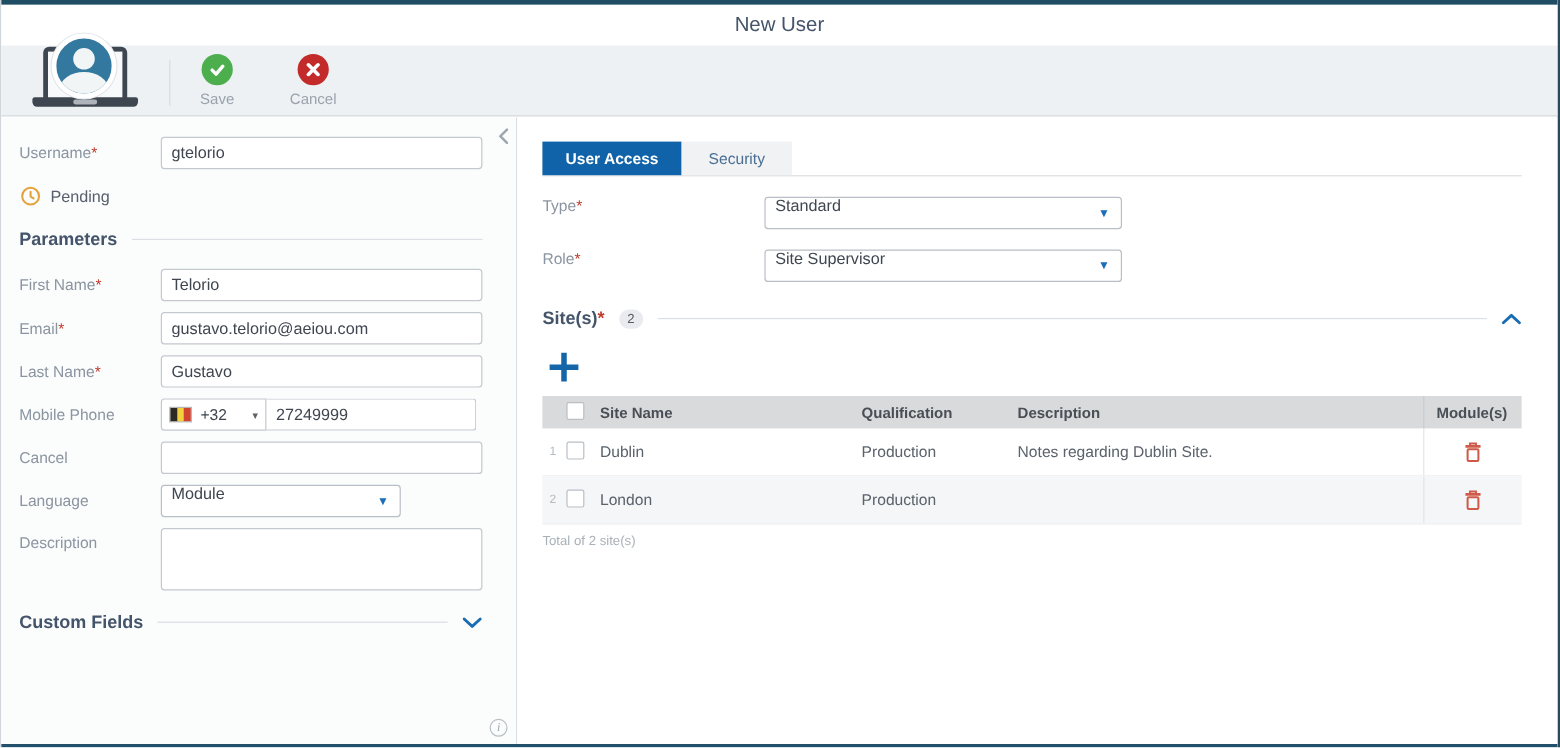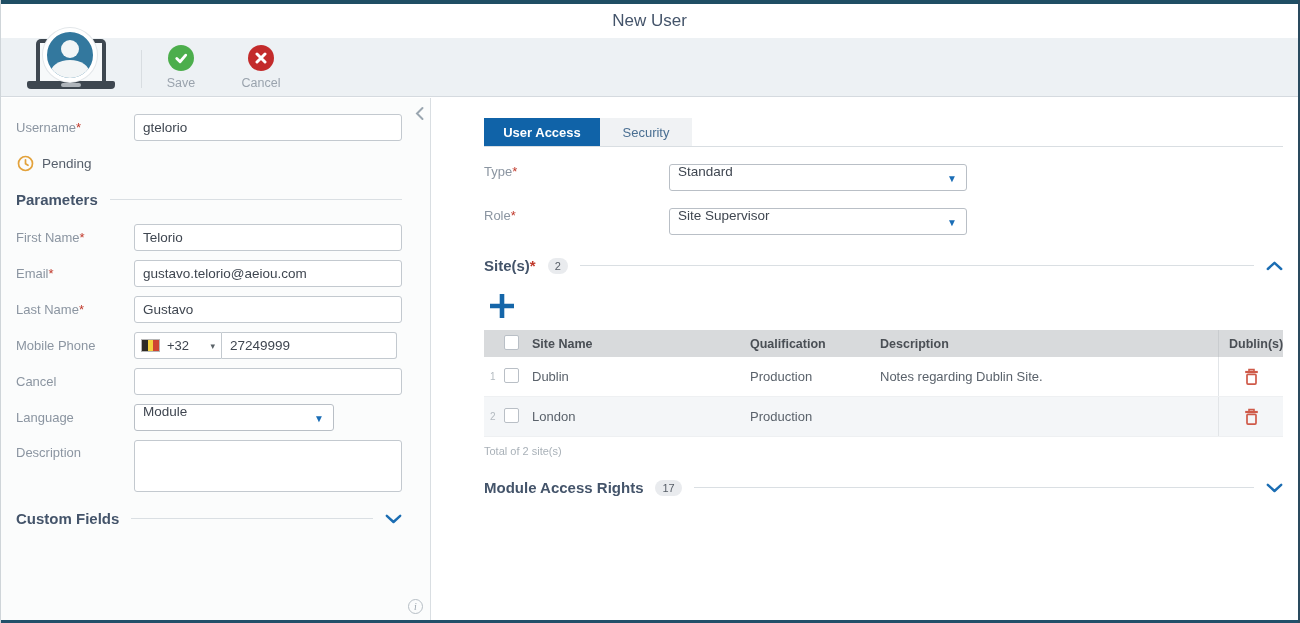--- a/index.html
+++ b/index.html
@@ -27,21 +27,21 @@
   .appicon { position:absolute; left:26px; top:-10px; width:92px; height:64px; }
   .laptop-screen { position:absolute; left:9px; top:11px; width:70px; height:44px; background:#3e4750; border-radius:5px 5px 0 0; }
   .laptop-screen .inner { position:absolute; left:4px; top:4px; right:4px; bottom:0; background:#f7f9fa; }
   .laptop-base { position:absolute; left:0; top:53px; width:88px; height:8px; background:#3e4750; border-radius:2px 2px 4px 4px; }
   .laptop-base .notch { position:absolute; left:34px; top:2px; width:20px; height:4px; background:#aeb4ba; border-radius:2px; }
   .avatar { position:absolute; left:16px; top:0px; width:54px; height:54px; border-radius:50%; background:#33789e; border:4px solid #fff; overflow:hidden; box-shadow:0 0 0 1px #e2e6e9; }
   .avatar .head { position:absolute; left:14px; top:8px; width:18px; height:18px; border-radius:50%; background:#f2f5f6; }
   .avatar .body { position:absolute; left:3px; top:28px; width:40px; height:28px; border-radius:50% 50% 0 0; background:#f2f5f6; }
 
   
-  .main { position:absolute; top:98px; left:0; right:0; bottom:3px; display:flex;gap:32px; }
+  .main { position:absolute; top:98px; left:0; right:0; bottom:3px; display:flex; }
   .left-panel { position:relative; width:430px; background:#fbfcfc; border-right:1px solid #d9dee2; padding:16px 28px 0 15px; }
   .right-panel { position:relative; flex:1; background:#fff; padding:20px 30px 0 21px; }
 
   .collapse-handle { position:absolute; right:5px; top:8px; cursor:pointer; }
   .info-bubble { position:absolute; right:7px; bottom:6px; width:15px; height:15px; border:1px solid #b6bec5; border-radius:50%; color:#9aa4ad; font-size:10px; line-height:13px; text-align:center; font-style:italic; font-family:"Liberation Serif", serif; }
 
   
   .frow { display:flex; align-items:center; margin-bottom:9px; }
   .frow.top { align-items:flex-start; }
   .flabel { width:118px; flex:0 0 118px; font-size:13px; color:#8b95a1; }
@@ -273,21 +273,21 @@
           </svg>
       </div>
 
       <div class="stable">
         <div class="trow thead">
           <div></div>
           <div><input type="checkbox" class="cbx" style=""></div>
           <div>Site Name</div>
           <div>Qualification</div>
           <div>Description</div>
-          <div class="cell-actions">Dublin(s)</div>
+          <div class="cell-actions">Module(s)</div>
         </div>
 
         <div class="trow tbodyrow">
           <div class="cell-idx">1</div>
           <div><input type="checkbox" class="cbx" style=""></div>
           <div>Dublin</div>
           <div>Production</div>
           <div>Notes regarding Dublin Site.</div>
           <div class="cell-actions">
             <span class="trash">
@@ -313,28 +313,18 @@
                   <path d="M5 3.4 V1.6 H10 V3.4" stroke="#cf5a49" stroke-width="1.6" fill="none"></path>
                   <rect x="3" y="6.3" width="9" height="9.8" rx="1" stroke="#cf5a49" stroke-width="1.7" fill="none"></rect>
                 </svg>
             </span>
           </div>
         </div>
       </div>
 
       <div class="total-text">Total of 2 site(s)</div>
 
-      <div class="section-head mar-head">
-        <span class="shtitle">Module Access Rights</span>
-        <span class="badge">17</span>
-        <span class="line"></span>
-        <span class="chev">
-          <svg width="17" height="10" viewBox="0 0 17 10">
-              <polyline points="1.8,1.8 8.5,8 15.2,1.8" fill="none" stroke="#1b6db3" stroke-width="2.4" stroke-linecap="round" stroke-linejoin="round"></polyline>
-            </svg>
-        </span>
-      </div>
 
     </div>
   </div>
 
   <div class="bottomstrip"></div>
 </div>
 
 </body></html>

